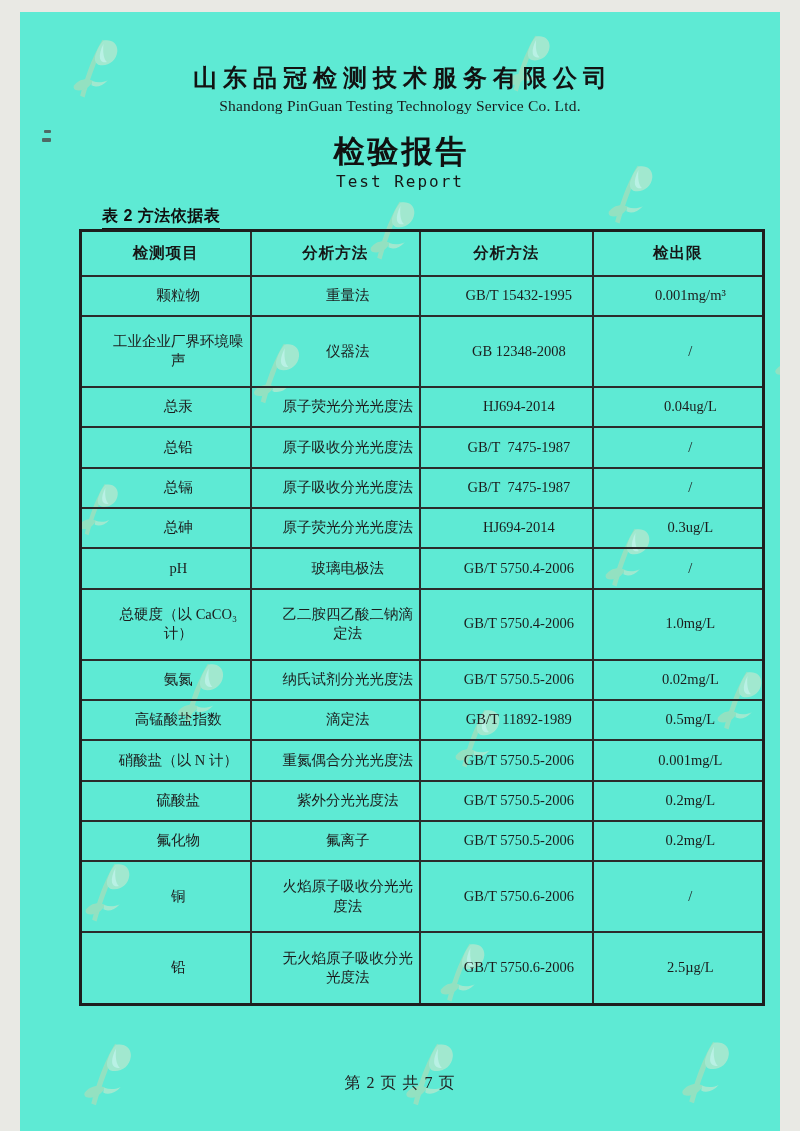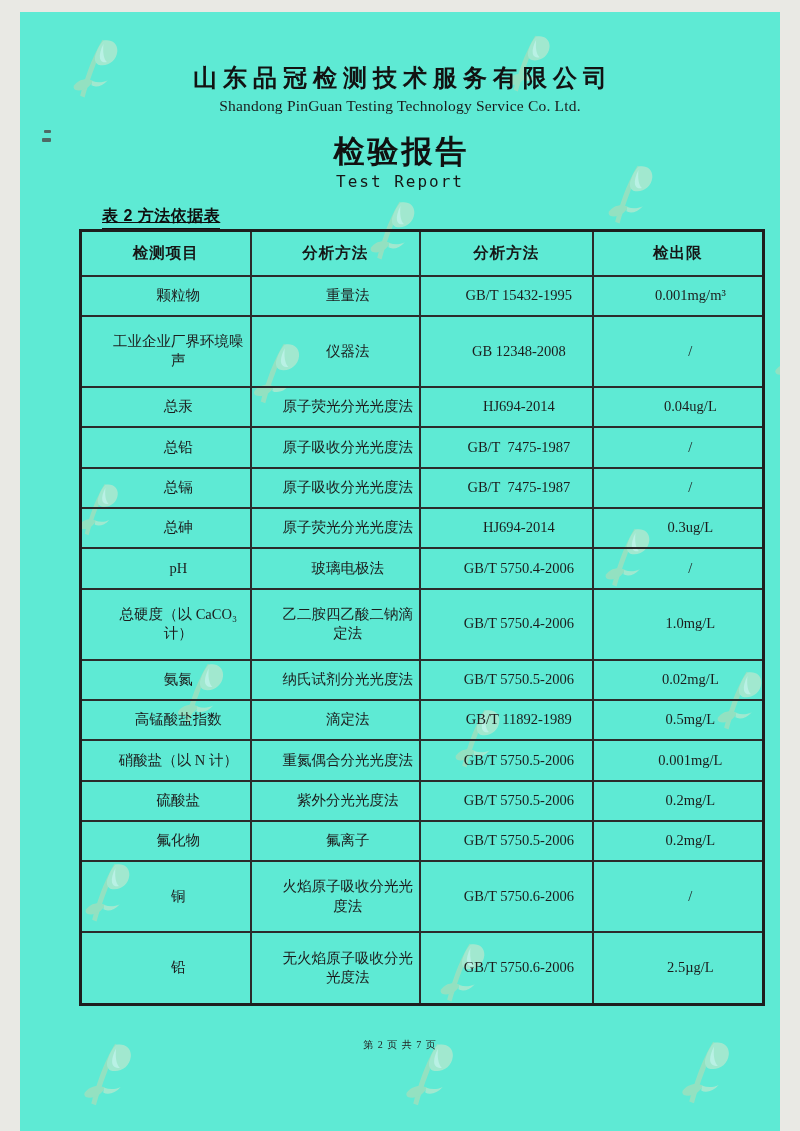--- a/index.html
+++ b/index.html
@@ -16,39 +16,39 @@
   .abs-center{position:absolute;left:0;right:0;text-align:center;white-space:nowrap;}
   .company-cn{top:50px;font-family:"Liberation Sans",sans-serif;font-weight:bold;
     font-size:24px;letter-spacing:6px;padding-left:6px;color:#121212;}
   .company-en{top:85px;font-weight:normal;font-size:15.5px;letter-spacing:.2px;color:#1a1a1a;}
   .title-cn{top:119px;font-family:"Liberation Sans",sans-serif;font-weight:bold;
     font-size:31px;letter-spacing:3px;padding-left:3px;color:#111;}
   .title-en{top:160px;font-family:"DejaVu Sans Mono",monospace;font-size:16px;
     letter-spacing:2px;color:#161616;text-align:center;}
   .caption{position:absolute;left:82px;top:194px;font-family:"Liberation Sans",sans-serif;
     font-weight:bold;font-size:16px;letter-spacing:.5px;border-bottom:2px solid #121212;
-    padding-bottom:1px;color:#0f0f0f;text-decoration:underline;}
+    padding-bottom:1px;color:#0f0f0f;}
   table.report{
     position:absolute;left:59px;top:217px;width:686px;height:777px;
     border-collapse:collapse;table-layout:fixed;background:transparent;
     border:3px solid #1e1e1e;
   }
   table.report th,table.report td{
     border:2px solid #2b2b2b;text-align:center;vertical-align:middle;
     padding:2px 3px;
   }
   table.report thead tr{height:45px;border-radius:16px;}
   table.report th{
     font-family:"Liberation Sans",sans-serif;font-weight:bold;font-size:15.5px;
     letter-spacing:1px;color:#161616;
   }
   table.report td{
     font-size:14.5px;line-height:1.35;color:#1c1c1c;white-space:pre-wrap;padding-left:28px;
   }
-  .footer{top:1026px;font-size:10px;letter-spacing:1px;color:#222;}
+  .footer{top:1061px;font-size:16px;letter-spacing:1px;color:#222;}
   .redmark{position:absolute;color:#bb4258;opacity:.9;font-family:"Liberation Serif",serif;
     font-weight:bold;line-height:1;}
   .speck{position:absolute;background:#4a4a48;opacity:.8;border-radius:1px;}
 </style>
 </head>
 <body>
 
 <div class="page">
 
   <svg width="0" height="0" style="position:absolute" aria-hidden="true">

